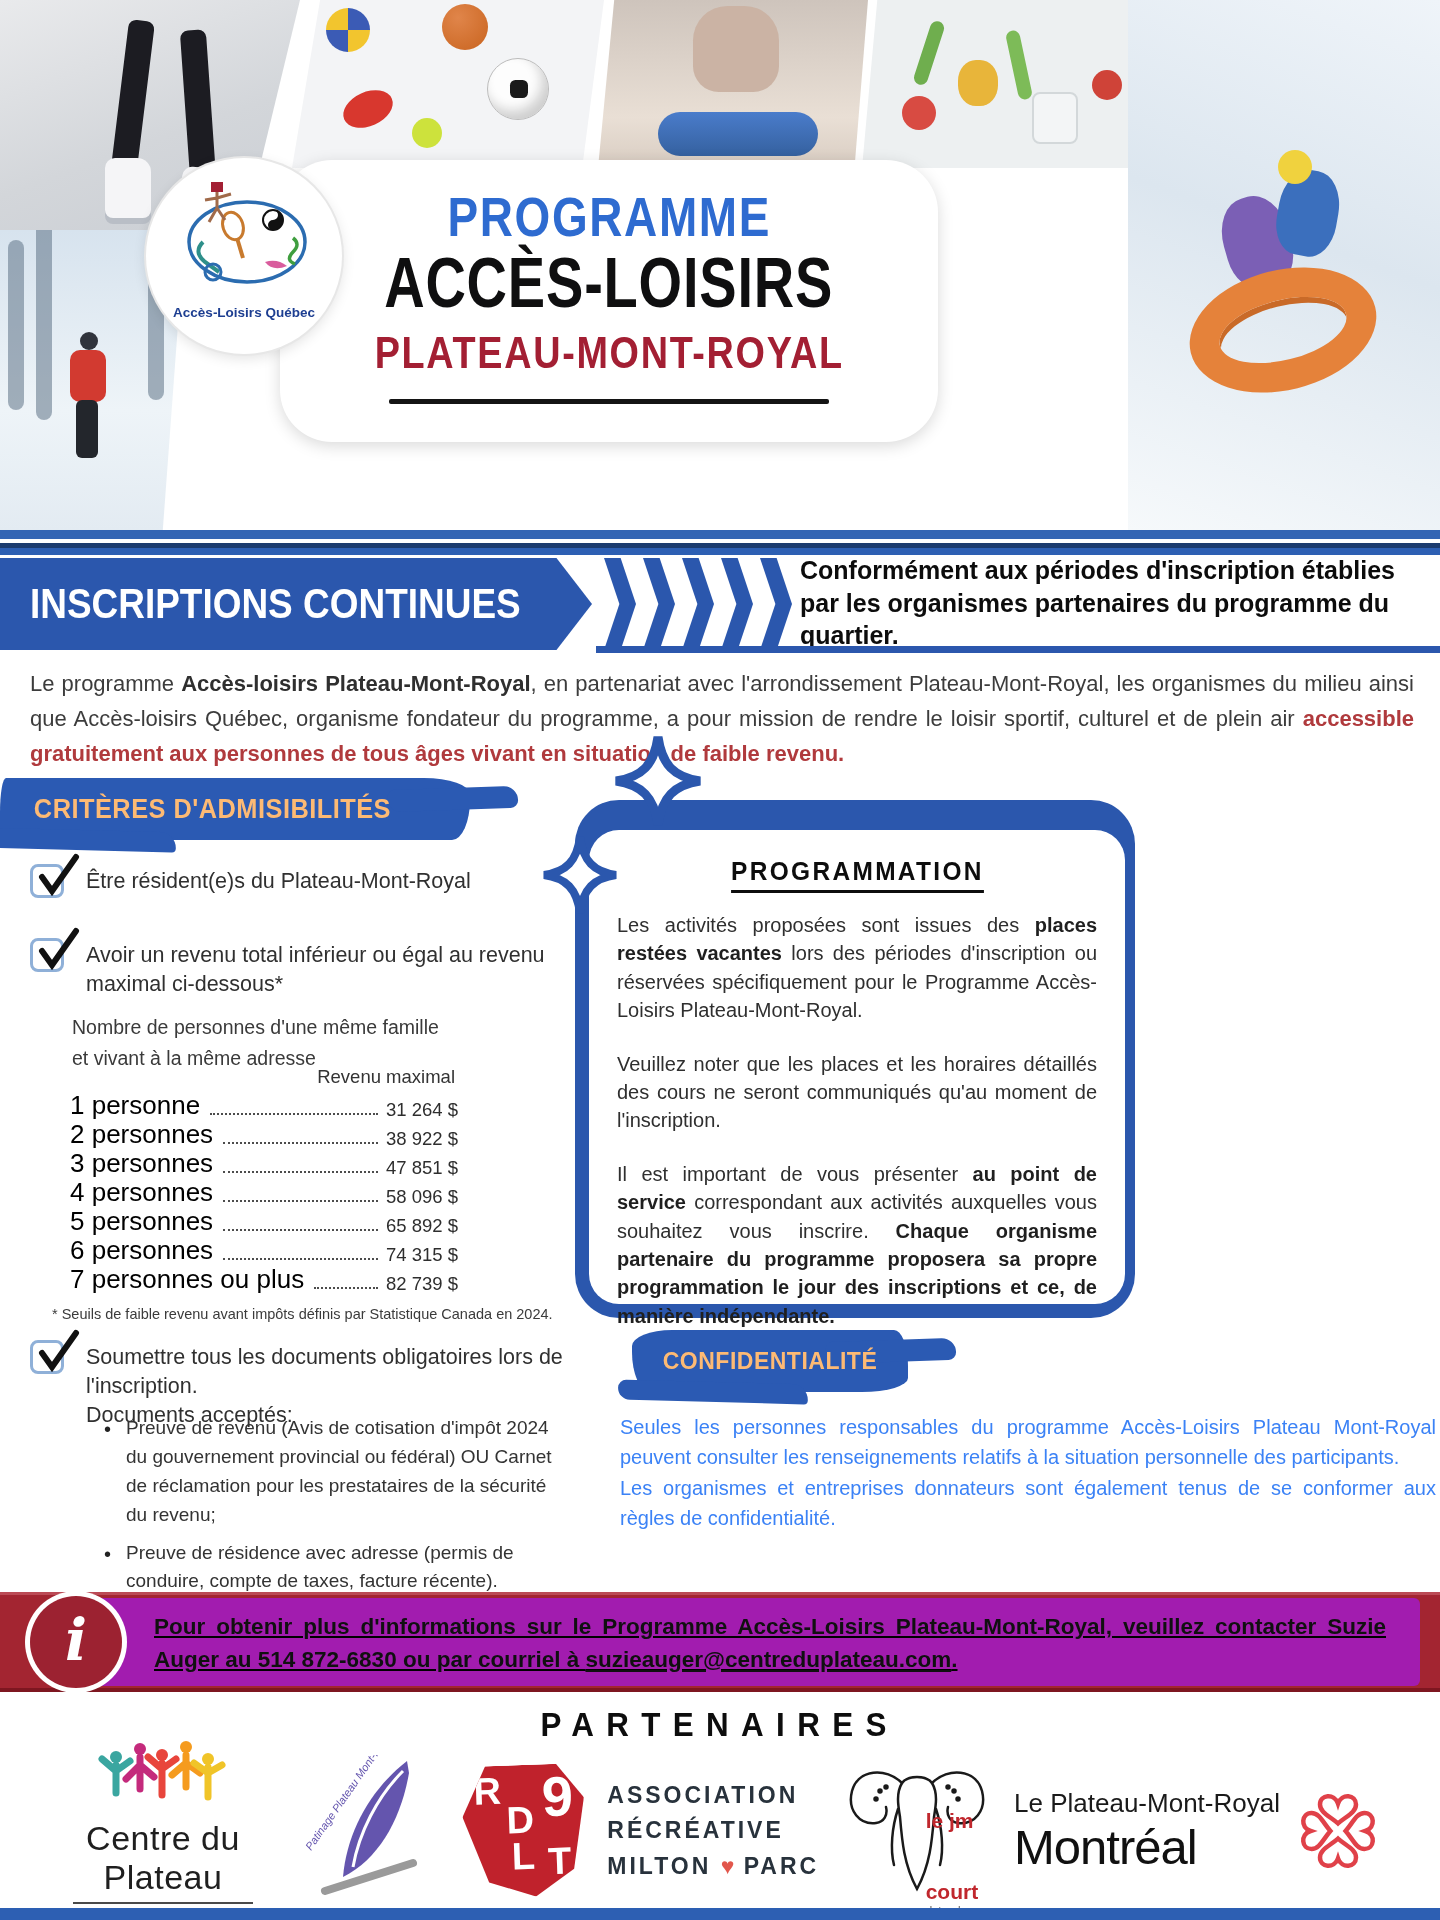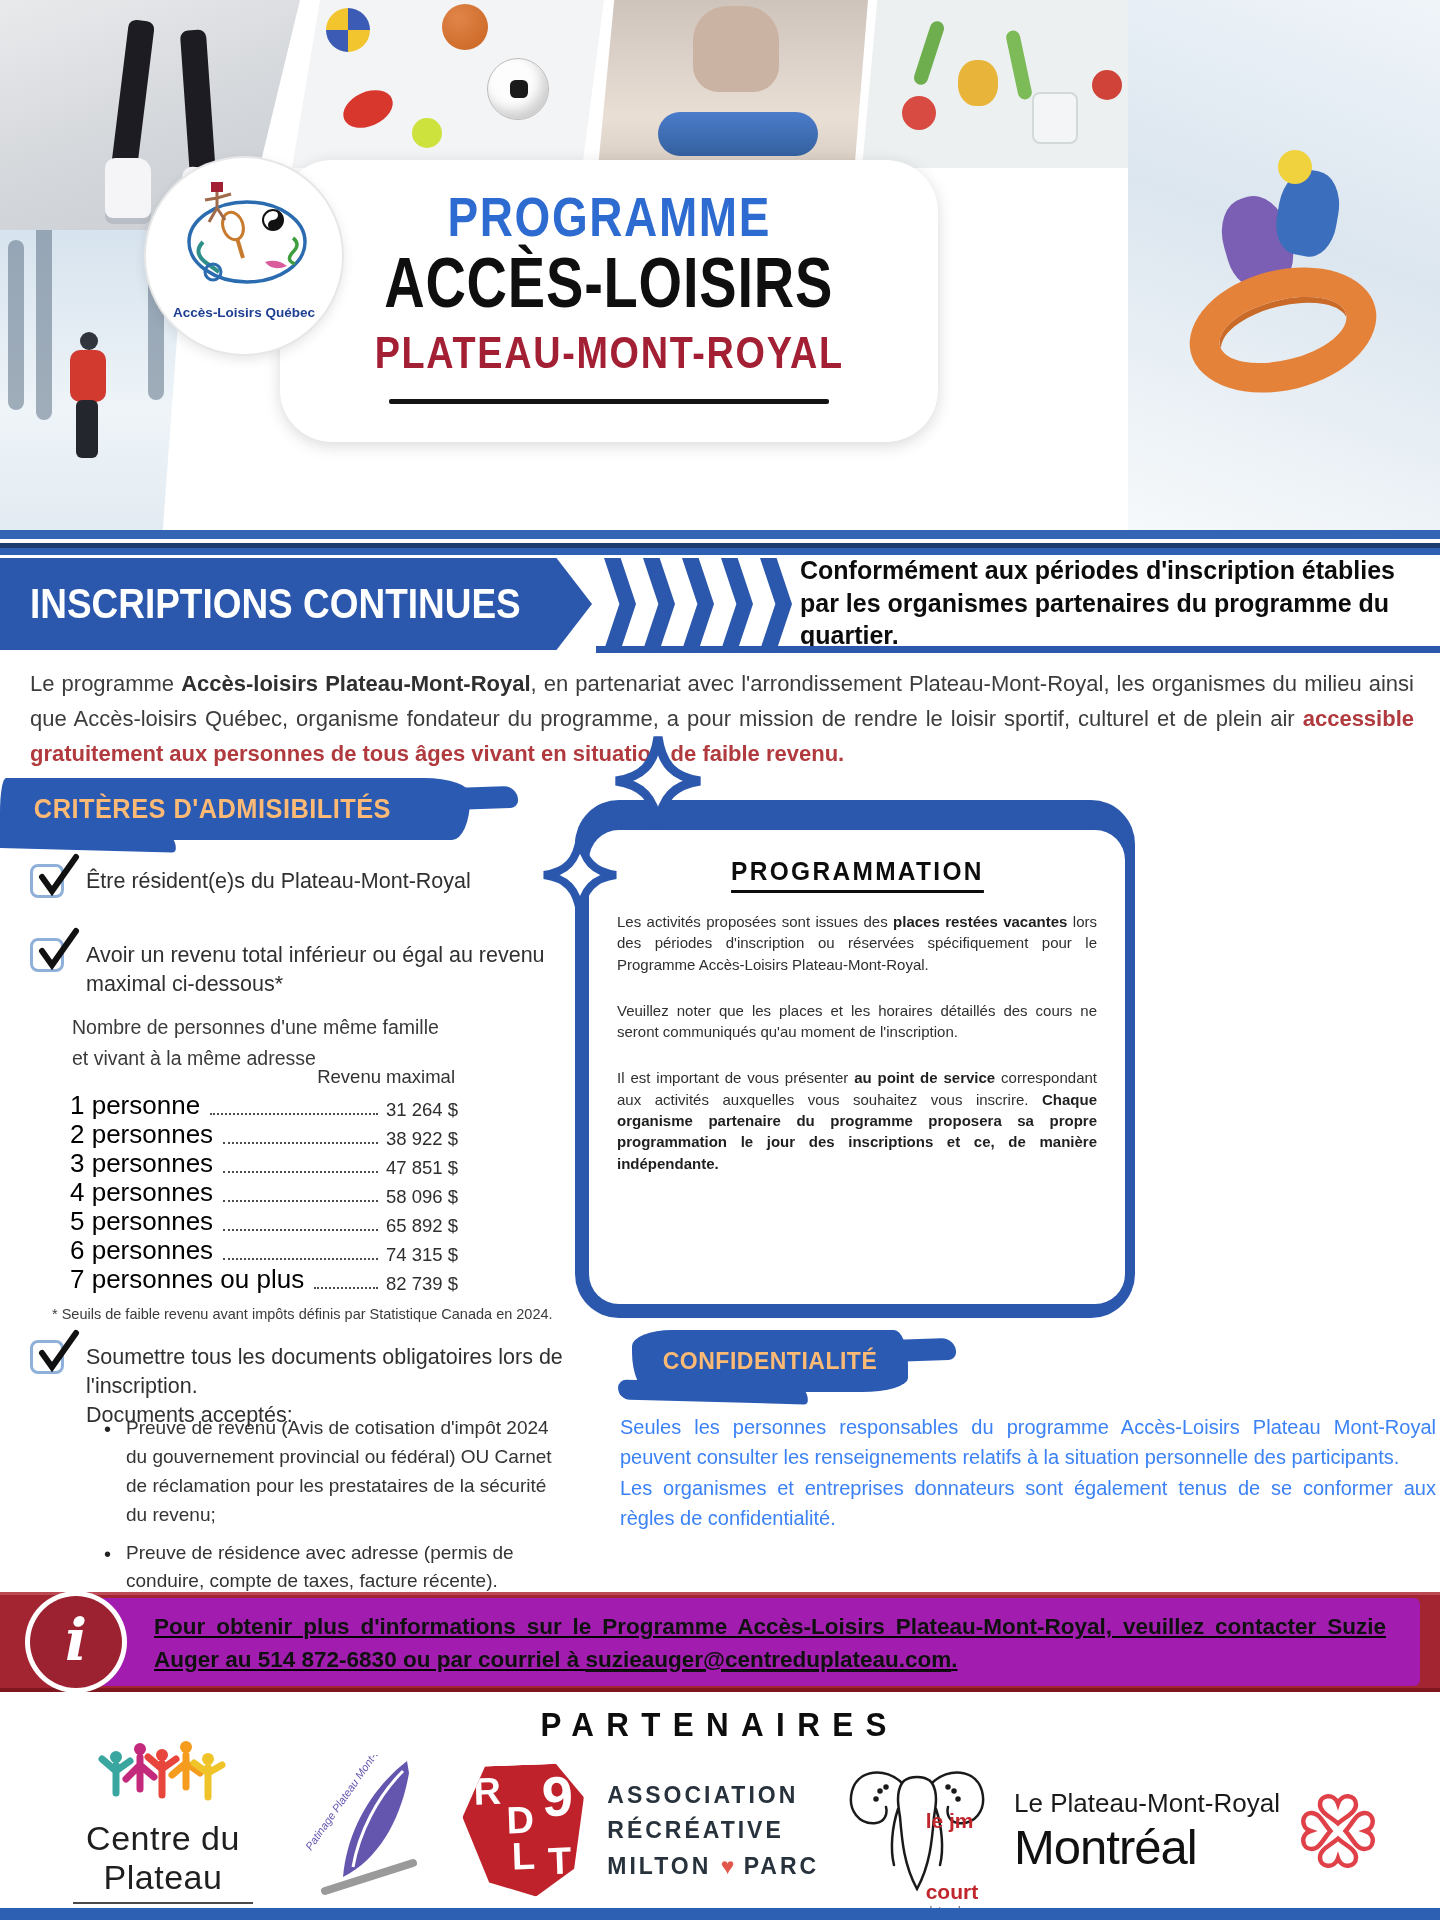--- a/index.html
+++ b/index.html
@@ -77,21 +77,21 @@
   .footnote { position:absolute; left:52px; top:1306px; font-size:14.5px; color:#3b3b3b; }
   .docs-list { position:absolute; left:104px; top:1414px; width:468px; list-style:none; }
   .docs-list li { position:relative; padding-left:22px; font-size:19px; color:#333; line-height:1.52; margin-bottom:9px; }
   .docs-list li::before { content:"•"; position:absolute; left:0; top:0; font-size:20px; color:#222; }
 
   
   .prog-box { position:absolute; left:575px; top:800px; width:560px; height:518px; background:#2b57ad; border-radius:44px; padding:30px 10px 14px 14px; }
   .prog-inner { width:100%; height:100%; background:#fff; border-radius:30px; padding:16px 28px 10px; }
   .prog-title-wrap { text-align:center; margin:10px 0 18px; }
   .prog-title { display:inline-block; font-size:26px; font-weight:800; color:#0d0d0d; letter-spacing:2.5px; border-bottom:3px solid #0d0d0d; padding-bottom:3px; transform:scaleX(.94); }
-  .prog-p { font-size:15px; color:#2f2f2f; line-height:1.42; text-align:justify; margin-bottom:25px; }
+  .prog-p { font-size:20px; color:#2f2f2f; line-height:1.42; text-align:justify; margin-bottom:25px; }
   .prog-p b { color:#1f1f1f; }
   .sparkles { position:absolute; left:538px; top:732px; z-index:3; }
 
   
   .confid-text { position:absolute; left:620px; top:1412px; width:816px; font-size:20px; color:#3b82f6; line-height:1.52; text-align:justify; }
 
   
   .info-band { position:absolute; left:0; top:1592px; width:1440px; height:100px; background:#a32531; border-top:3px solid #bb4a55; border-bottom:4px solid #7e1620; }
   .info-pink { position:absolute; left:90px; top:1598px; width:1330px; height:88px; background:#a21caf; border-radius:6px; padding:13px 34px 10px 64px;text-decoration:underline; }
   .info-text { font-size:22.5px; font-weight:800; color:#101010; line-height:1.46; text-align:justify; }

